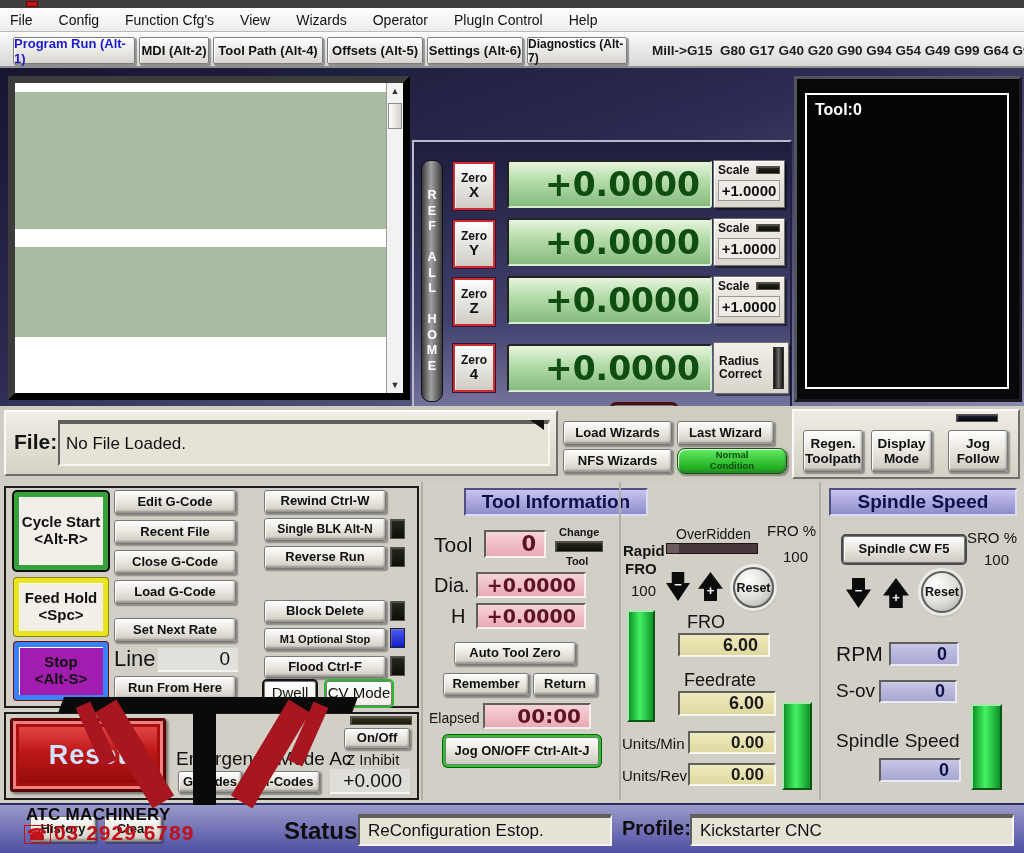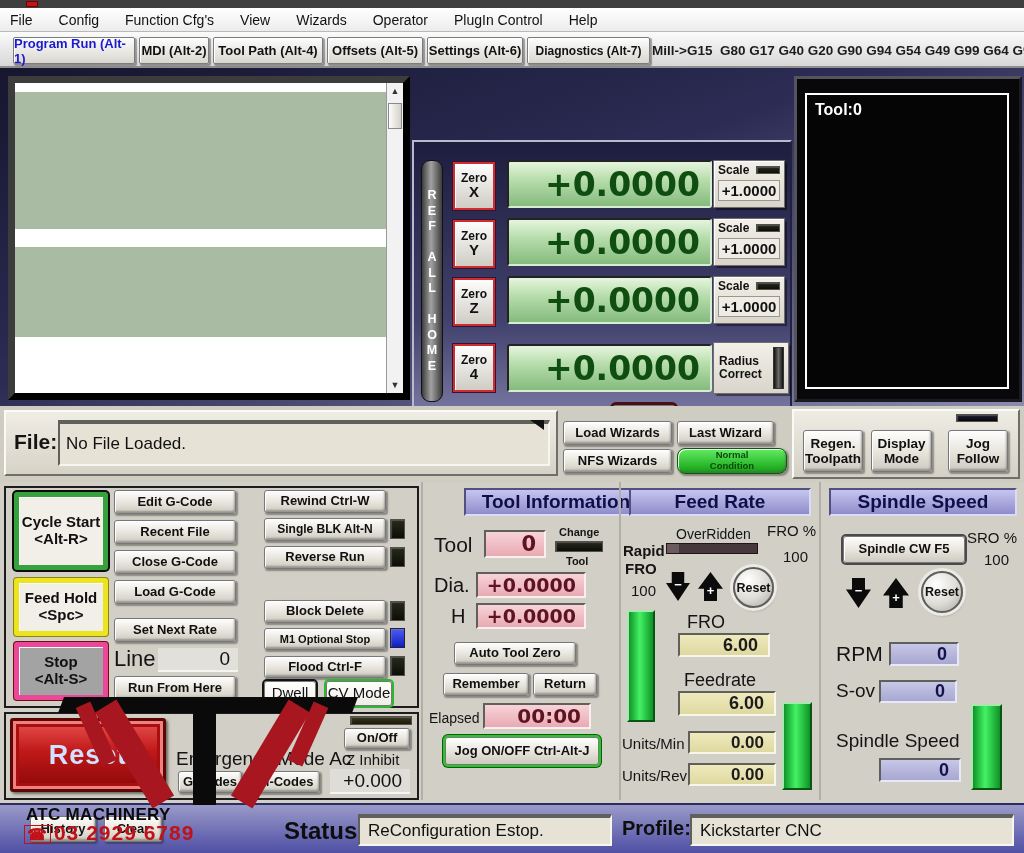--- a/index.html
+++ b/index.html
@@ -142,21 +142,21 @@
     <span class="menu-item">PlugIn Control</span>
     <span class="menu-item">Help</span>
   </div>
 
   <div class="abs tabbar">
     <div class="tab active" style="left:13px;width:122px;">Program Run (Alt-1)</div>
     <div class="tab" style="left:139px;width:70px;">MDI (Alt-2)</div>
     <div class="tab" style="left:213px;width:110px;">Tool Path (Alt-4)</div>
     <div class="tab" style="left:327px;width:96px;">Offsets (Alt-5)</div>
     <div class="tab" style="left:427px;width:96px;">Settings (Alt-6)</div>
-    <div class="tab" style="left:527px;width:123px;font-size:12px;">Diagnostics (Alt-7)</div>
+    <div class="tab" style="left:527px;width:100px;font-size:12px;">Diagnostics (Alt-7)</div>
     <span class="gmodes">Mill-&gt;G15  G80 G17 G40 G20 G90 G94 G54 G49 G99 G64 G97</span>
   </div>
 
   <div class="abs main-top">
 
     <div class="abs gcode-box">
       <div class="gcode-inner">
         <div class="gcode-band" style="top:3%;height:44%;"></div>
         <div class="gcode-band" style="top:53%;height:29%;"></div>
       </div>
@@ -274,21 +274,21 @@
     </div>
   </div>
 
   <div class="abs" style="left:0;top:482px;width:1024px;height:321px;background:#d2cfc6;">
 
     <div class="abs" style="left:4px;top:4px;width:415px;height:222px;border:2px solid #1c1c1c;">
       <div class="btn" style="left:8px;top:4px;width:94px;height:78px;font-size:15px;border:5px solid #35a23b;box-shadow:0 0 0 2px #0c0c0c, inset 1px 1px 0 #fff;background:#f2efe8;">Cycle Start
 &lt;Alt-R&gt;</div>
       <div class="btn" style="left:8px;top:90px;width:94px;height:58px;font-size:15px;border:5px solid #ece41f;box-shadow:0 0 0 1px #8a8410, inset 1px 1px 0 #fff;background:#f2efe8;">Feed Hold
 &lt;Spc&gt;</div>
-      <div class="btn" style="left:8px;top:154px;width:94px;height:58px;font-size:15px;border:5px solid #ec4899;box-shadow:0 0 0 1px #6e0e0e, inset 1px 1px 0 #fff;background:#a3a3a3;">Stop
+      <div class="btn" style="left:8px;top:154px;width:94px;height:58px;font-size:15px;border:5px solid #3b82f6;box-shadow:0 0 0 1px #6e0e0e, inset 1px 1px 0 #fff;background:#a21caf;">Stop
 &lt;Alt-S&gt;</div>
 
       <div class="btn" style="left:108px;top:2px;width:122px;height:24px;">Edit G-Code</div>
       <div class="btn" style="left:108px;top:32px;width:122px;height:24px;">Recent File</div>
       <div class="btn" style="left:108px;top:62px;width:122px;height:24px;">Close G-Code</div>
       <div class="btn" style="left:108px;top:92px;width:122px;height:24px;">Load G-Code</div>
       <div class="btn" style="left:108px;top:130px;width:122px;height:24px;">Set Next Rate</div>
       <span class="lab" style="left:108px;top:158px;font-size:22px;">Line</span>
       <div class="sunken right" style="left:152px;top:160px;width:80px;height:24px;border-width:0 0 2px 0;background:rgba(255,255,255,.35);font-size:19px;">0</div>
       <div class="btn" style="left:108px;top:188px;width:122px;height:24px;">Run From Here</div>
@@ -332,21 +332,20 @@
       <div class="displayP" style="left:53px;top:121px;width:110px;height:26px;font-size:19px;">+0.0000</div>
       <div class="btn" style="left:31px;top:160px;width:122px;height:23px;">Auto Tool Zero</div>
       <div class="btn" style="left:20px;top:191px;width:86px;height:23px;">Remember</div>
       <div class="btn" style="left:110px;top:191px;width:64px;height:23px;">Return</div>
       <span class="lab" style="left:6px;top:228px;font-size:14px;">Elapsed</span>
       <div class="displayP" style="left:60px;top:221px;width:108px;height:26px;font-size:20px;">00:00</div>
       <div class="btn" style="left:22px;top:255px;width:154px;height:28px;box-shadow:0 0 0 2px #2cc42c,0 0 0 3px #0a600a;">Jog ON/OFF Ctrl-Alt-J</div>
     </div>
 
     <div class="abs" style="left:619px;top:0;width:200px;height:318px;border-left:2px solid #b2afa6;">
-      <div class="panel-title" style="left:8px;top:6px;width:182px;height:28px;">Feed Rate</div>
       <span class="lab" style="left:55px;top:44px;font-size:14px;">OverRidden</span>
       <span class="lab" style="left:146px;top:40px;font-size:15px;">FRO %</span>
       <div class="abs" style="left:45px;top:61px;width:92px;height:11px;background:#47383c;border:1px solid #241418;box-shadow:inset 12px 0 0 #6d5a5e;"></div>
       <span class="lab" style="left:162px;top:66px;font-size:15px;">100</span>
       <span class="lab" style="left:2px;top:60px;font-size:15px;font-weight:bold;">Rapid</span>
       <span class="lab" style="left:4px;top:78px;font-size:15px;font-weight:bold;">FRO</span>
       <span class="lab" style="left:10px;top:100px;font-size:15px;">100</span>
       <div class="arrow arrow-down" style="left:45px;top:90px;width:24px;height:29px;">
           <span style="top:5px;font-size:13px;">−</span>
         </div>

